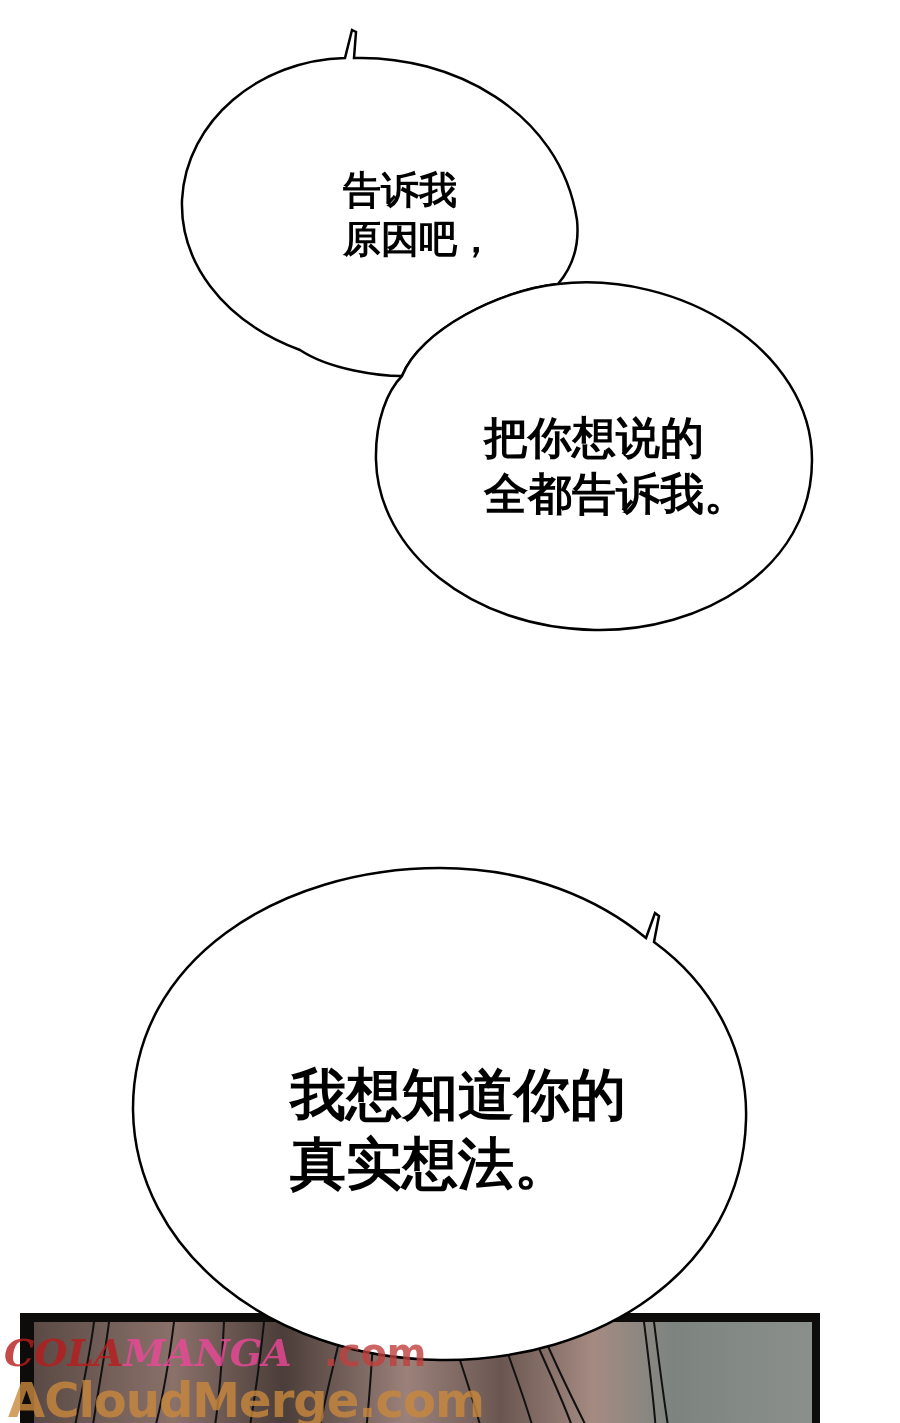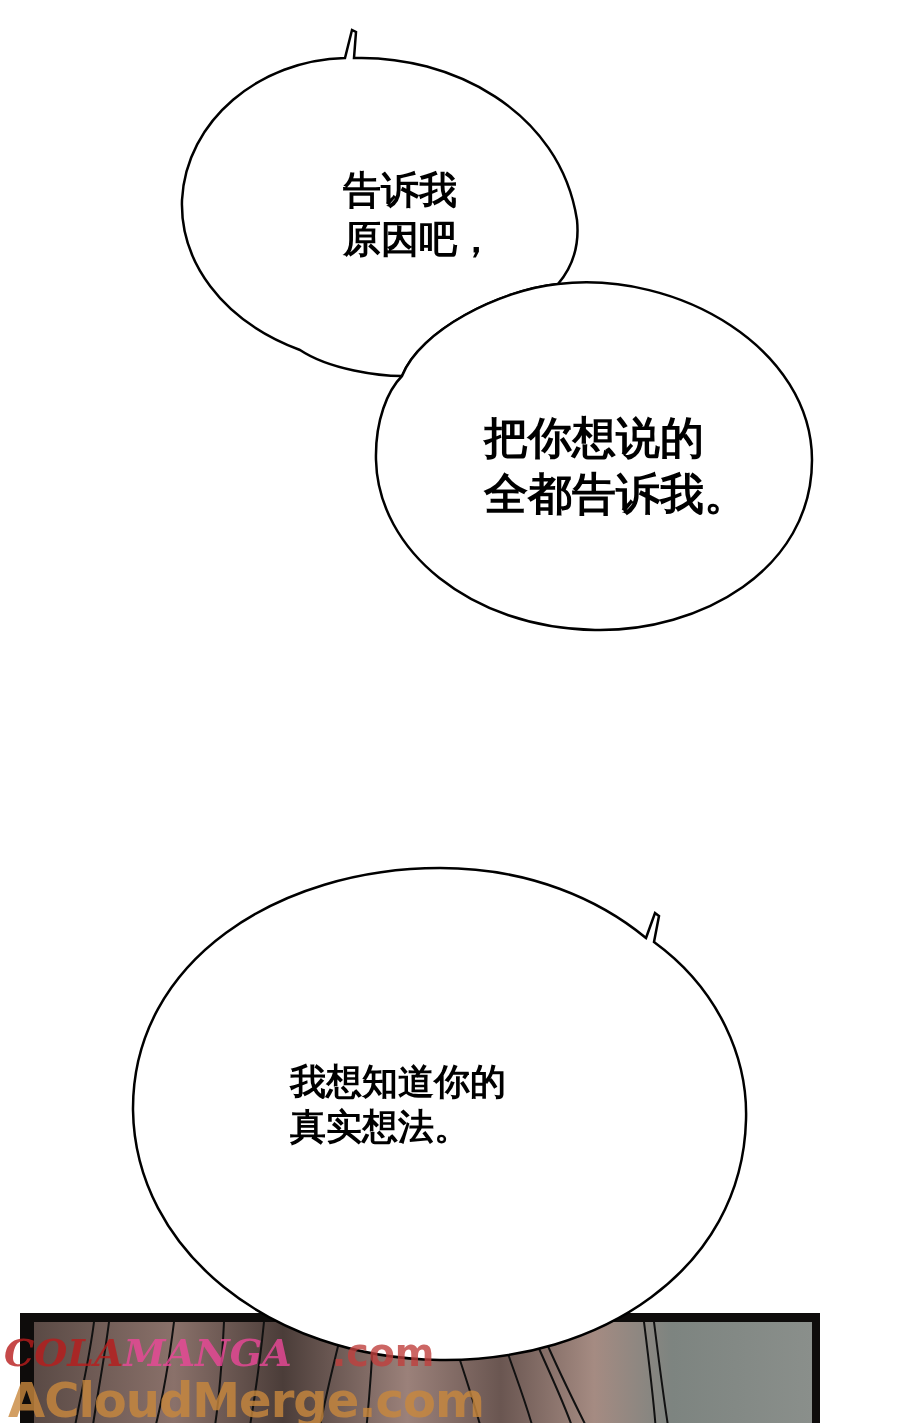--- a/index.html
+++ b/index.html
@@ -4,35 +4,35 @@
   <style>
     html, body { margin: 0; padding: 0; background: #ffffff; }
     body { width: 900px; height: 1423px; position: relative; overflow: hidden; font-family: "DejaVu Sans", sans-serif; }
     .layer { position: absolute; left: 0; top: 0; }
     .bubble-text {
       position: absolute; color: #000; font-weight: bold; line-height: 1.28;
       white-space: pre-line; font-family: "DejaVu Sans", sans-serif;
     }
     .t1 { left: 306px; top: 166px; font-size: 38px; margin-left: 37px; }
     .t2 { left: 484px; top: 410px; font-size: 44px; }
-    .t3 { left: 290px; top: 1060px; font-size: 36px; line-height: 1.24; }
+    .t3 { left: 290px; top: 1060px; font-size: 56px; line-height: 1.24; }
     .panel {
       position: absolute; left: 20px; top: 1313px; width: 800px; height: 110px;
       background: #0e0c0b; box-sizing: border-box;
     }
     .panel-inner {
       position: absolute; left: 14px; top: 9px; right: 8px; bottom: 0;
       background: linear-gradient(90deg, #5a4a45 0%, #8a716a 18%, #4b3d39 32%, #9b817a 48%, #6a5651 60%, #a58b82 72%, #7d8480 82%, #8a8f8b 100%);
       overflow: hidden;
     }
     .watermark { position: absolute; font-weight: bold; opacity: 0.8; }
     .wm1 { left: 4px; top: 1330px; font-size: 38px; font-family: "DejaVu Serif", serif; font-style: italic; }
     .wm1 .a { color: #b91c1c; }
     .wm1 .b { color: #ec4899; }
-    .wm1 .c { color: #c0403e; margin-left: 40px; font-family: "DejaVu Sans", sans-serif; font-style: normal; }
+    .wm1 .c { color: #c0403e; margin-left: 32px; font-family: "DejaVu Sans", sans-serif; font-style: normal; }
     .wm2 { left: 8px; top: 1372px; font-size: 48px; color: #c9883d; font-family: "DejaVu Sans", sans-serif; letter-spacing: -1px; }
   </style>
 </head>
 <body>
 
 <div class="panel">
   <div class="panel-inner">
     <svg width="800" height="110" viewBox="0 0 800 110">
       <g stroke="#111" stroke-width="2" fill="none">
         <path d="M60 0 C55 40 45 80 40 110"></path>

